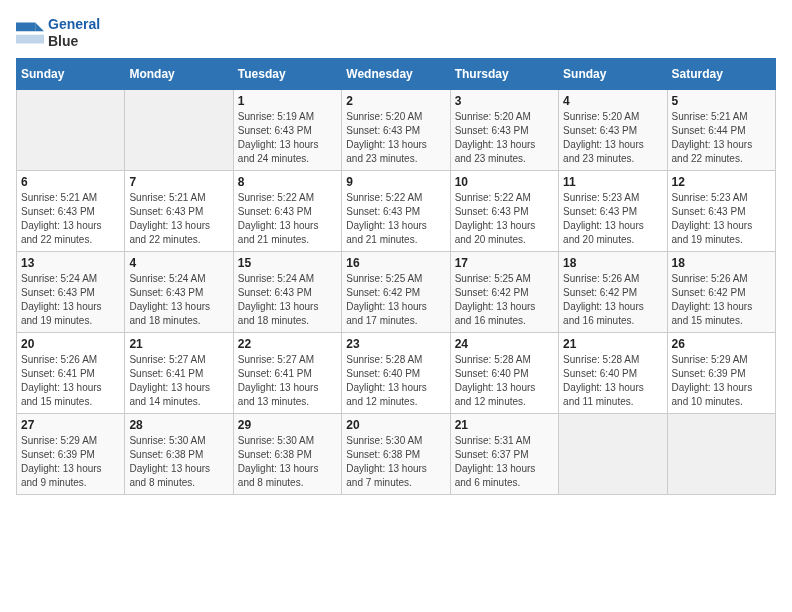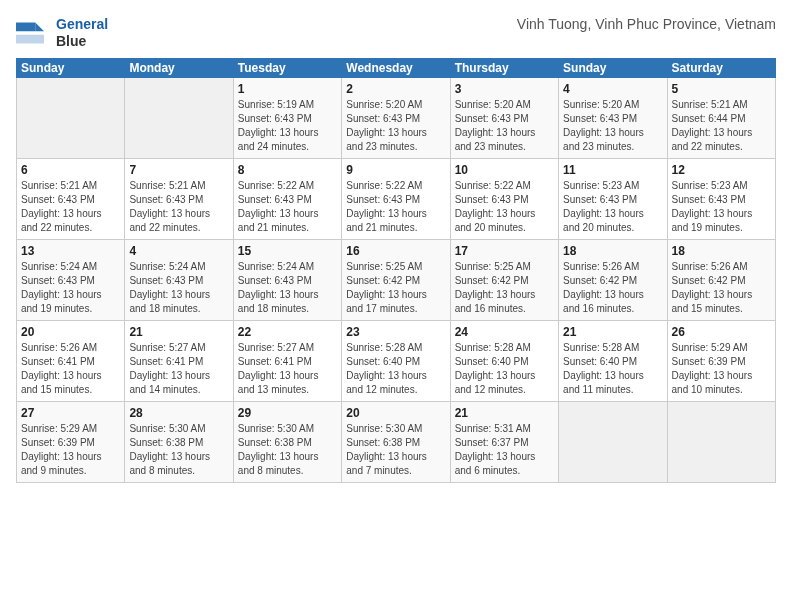--- a/index.html
+++ b/index.html
@@ -12,21 +12,21 @@
     }
     .header {
       display: flex;
       justify-content: space-between;
       align-items: flex-start;
       margin-bottom: 8px;
     }
     .logo {
       display: flex;
       align-items: center;
-      gap: 12px;
+      gap: 4px;
     }
     .logo-text {
       font-size: 14px;
       font-weight: bold;
       color: #333;
       line-height: 1.2;
     }
     .logo-text span {
       color: #1a5fa8;
     }
@@ -47,21 +47,21 @@
       color: #555;
     }
     .calendar {
       width: 100%;
       border-collapse: collapse;
       font-size: 11px;
     }
     .calendar thead th {
       background-color: #2e74b5;
       color: #fff;
-      padding: 2px 4px;
+      padding: 8px 4px;
       text-align: left;
       font-size: 12px;
       font-weight: bold;
       border: 1px solid #2e74b5;
     }
     .calendar tbody td {
       border: 1px solid #ccc;
       vertical-align: top;
       padding: 4px;
       width: calc(100% / 7);
@@ -98,21 +98,20 @@
       <polygon points="22,4 32,14 22,14" fill="#2e74b5"></polygon>
       <rect x="0" y="4" width="22" height="10" fill="#2e74b5"></rect>
       <rect x="0" y="18" width="32" height="10" fill="#2e74b5" opacity="0.3"></rect>
     </svg>
     <div class="logo-text">
       <div><span>General</span></div>
       <div>Blue</div>
     </div>
   </div>
   <div class="title-block">
-    <div class="subtitle">Vinh Tuong, Vinh Phuc Province, Vietnam</div>
   </div>
 </div>
 
 <table class="calendar">
   <thead>
     <tr id="weekday-header">
         <th>Sunday</th>
         <th>Monday</th>
         <th>Tuesday</th>
         <th>Wednesday</th>

